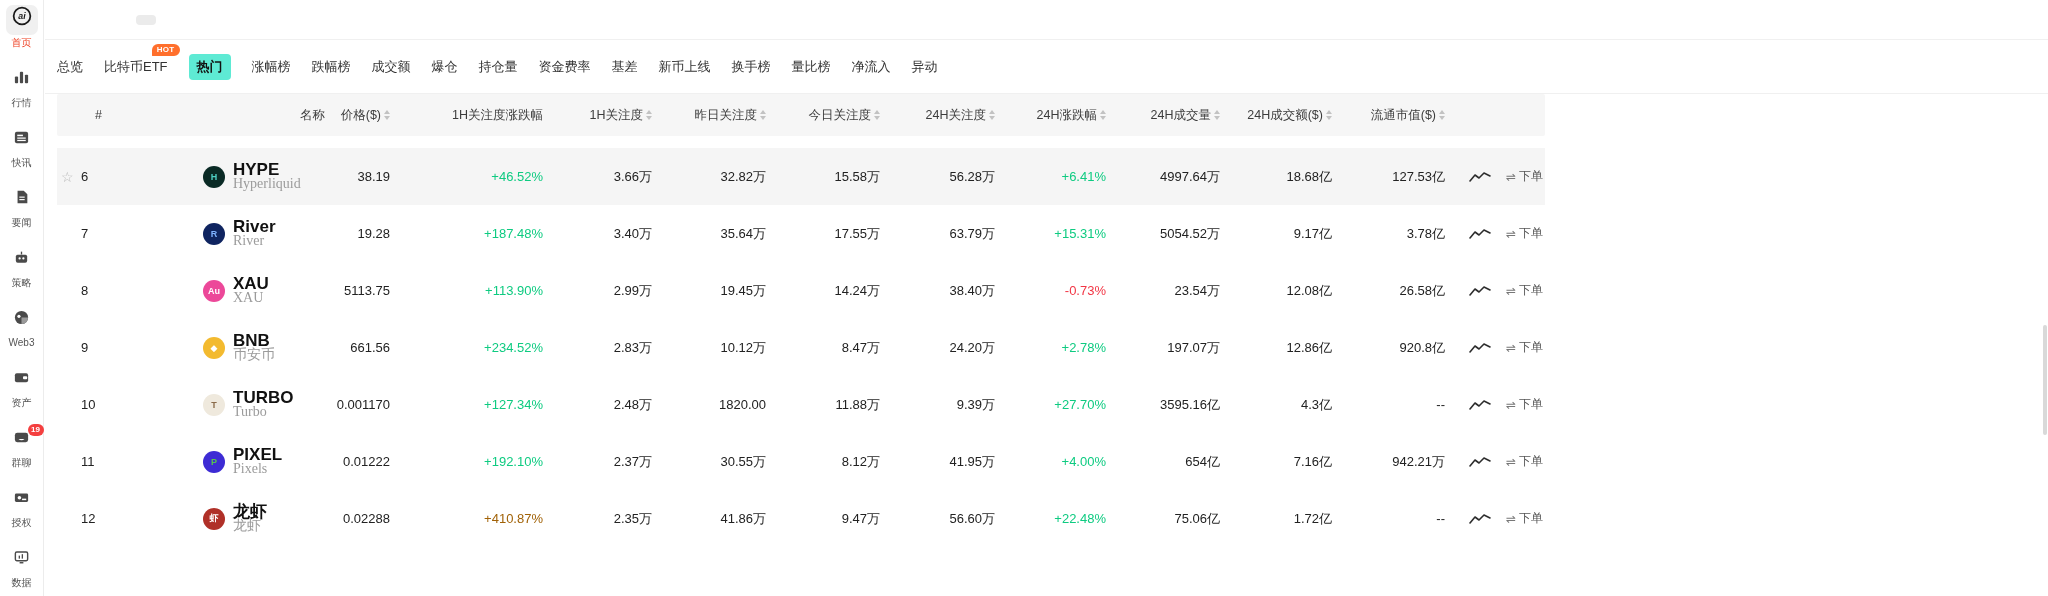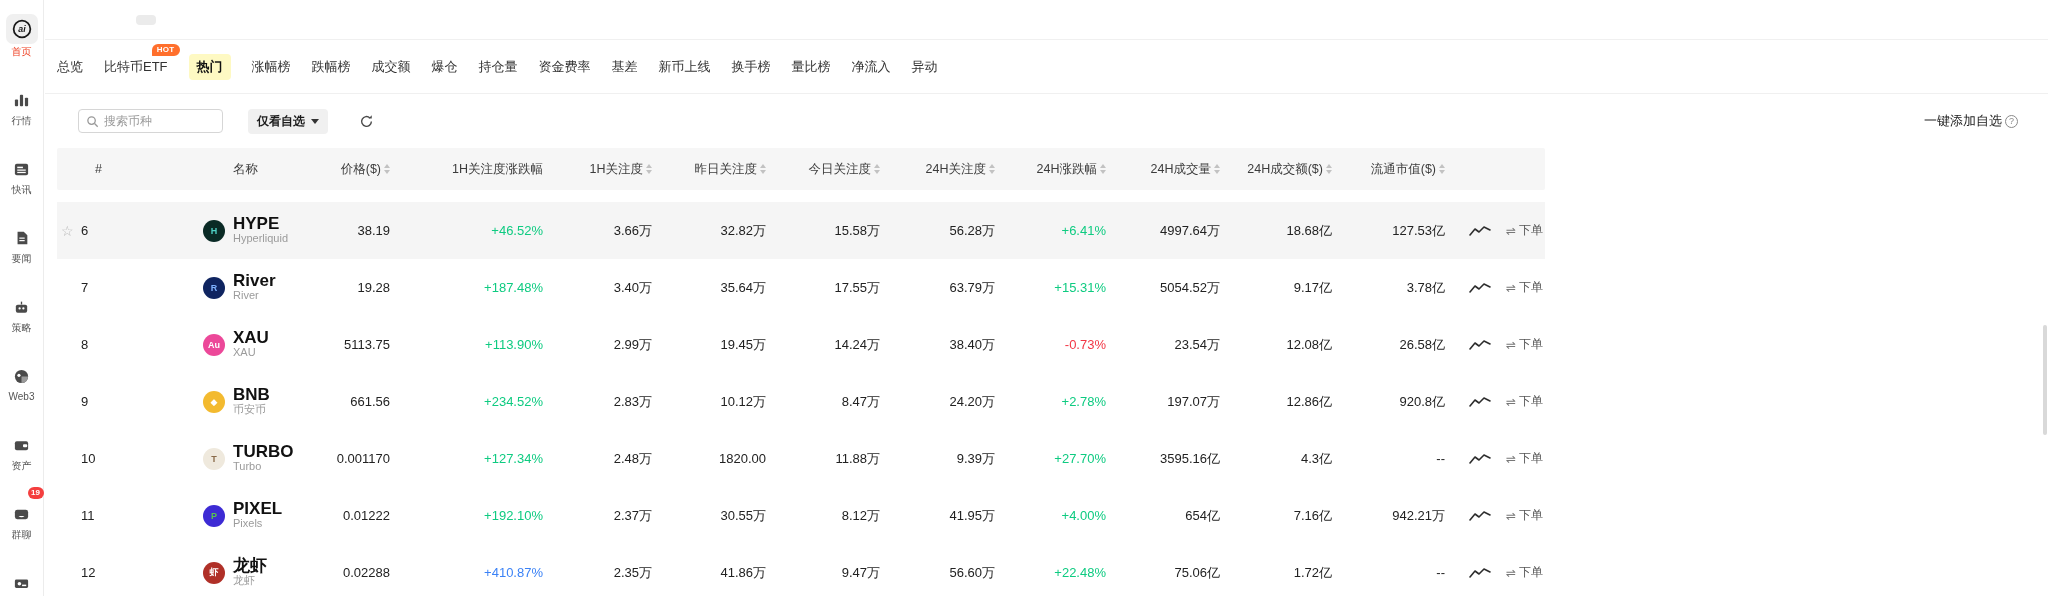--- a/index.html
+++ b/index.html
@@ -5,40 +5,40 @@
   * { box-sizing: border-box; margin: 0; padding: 0; }
   html,body { width: 2048px; height: 596px; overflow: hidden; background: #fff;
     font-family: "Liberation Sans", "DejaVu Sans", sans-serif; color: #1a1a1a; }
 
   
   .sidebar { position: absolute; left:0; top:0; width:44px; height:596px;
     border-right:1px solid #ececec; background:#fff; padding-top:5px;
     display:flex; flex-direction:column; align-items:center; gap:21px; }
   .side-item { display:flex; flex-direction:column; align-items:center; gap:2px;
     position:relative; cursor:pointer; width:40px; }
-  .side-icon { width:30px; height:26px; display:flex; align-items:center; justify-content:center;margin-top:9px; }
+  .side-icon { width:30px; height:26px; display:flex; align-items:flex-start; justify-content:center; }
   .side-item.active .side-icon { background:#f0f0f0; border-radius:7px; width:32px; height:30px; }
   .side-label { font-size:10px; color:#555; line-height:11px; }
   .side-item.active .side-label { color:#ee4023; }
   .side-badge { position:absolute; top:-5px; right:-2px; background:#f43f3f; color:#fff;
     font-size:8px; line-height:12px; min-width:16px; text-align:center; border-radius:8px;
     padding:0 1px; font-weight:bold; }
 
   
   .main { position:absolute; left:45px; top:0; right:0; height:596px; }
 
   .topnav { height:40px; display:flex; align-items:center; gap:27px; padding-left:10px;
     border-bottom:1px solid #f0f0f0; }
   .nav-item { font-size:14px; color:#1a1a1a; cursor:pointer; white-space:nowrap; }
   .nav-item.active { background:#ebebeb; border-radius:4px; padding:5px 10px; font-weight:bold; }
 
   .subnav { height:54px; display:flex; align-items:center; gap:21px; padding-left:12px;
     border-bottom:1px solid #f0f0f0; }
   .sub-item { font-size:13px; color:#333; cursor:pointer; position:relative; white-space:nowrap; }
-  .sub-item.active { background:#fef9c3; border-radius:4px; padding:4px 8px; font-weight:bold; color:#111; }
+  .sub-item.active { background:#5eead4; border-radius:4px; padding:4px 8px; font-weight:bold; color:#111; }
   .sub-badge { position:absolute; top:-14px; right:-12px; background:#ff6f2c; color:#fff;
     font-size:8px; font-weight:bold; border-radius:7px 7px 7px 1px; padding:1.5px 5px; letter-spacing:.3px; }
 
   
   .toolbar { height:54px; display:flex; align-items:center; }
   .search-box { margin-left:33px; width:145px; height:24px; border:1px solid #d6d6d6;
     border-radius:4px; display:flex; align-items:center; padding:0 7px; gap:5px; background:#fff; }
   .search-box input { border:none; outline:none; width:100%; font-size:12px;
     font-family:inherit; color:#333; }
   .search-box input::placeholder { color:#9b9b9b; }
@@ -54,40 +54,40 @@
     font-size:9px; color:#8a8a8a; display:flex; align-items:center; justify-content:center; }
 
   
   .table { margin-left:12px; width:1488px; }
   .grid-row { display:grid;
     grid-template-columns:146px 122px 65px 153px 109px 114px 114px 115px 111px 114px 112px 113px 50px 48px; }
   .thead { background:#f6f6f6; height:42px; align-items:center; border-radius:2px; }
   .th { font-size:12.5px; color:#3c3c3c; display:flex; align-items:center; white-space:nowrap; }
   .th.right { justify-content:flex-end; }
   .th.c0 { padding-left:38px; }
-  .th.c1 { padding-left:30px; }
+  .th.c1 { padding-left:30px;justify-content:flex-end; }
   .sort { display:inline-flex; flex-direction:column; gap:1.5px; margin-left:3px; }
   .sort i { width:0; height:0; border-left:3.5px solid transparent; border-right:3.5px solid transparent; display:block; }
   .sort .up { border-bottom:4px solid #c2c2c2; }
   .sort .dn { border-top:4px solid #c2c2c2; }
   .tbody { margin-top:12px; }
   .tr { height:57px; align-items:center; cursor:pointer; }
   .tr.hl { background:#f5f5f5; }
   .td { font-size:13px; color:#222; white-space:nowrap; }
   .td.num { text-align:right; }
   .td.c0 { display:flex; align-items:center; padding-left:4px; }
   .star { width:20px; font-size:14px; color:#b9b9b9; visibility:hidden; }
   .tr.hl .star { visibility:visible; }
   .rank { font-size:13px; color:#222; }
   .td.c1 { display:flex; align-items:center; gap:8px; }
   .coin-ic { width:22px; height:22px; border-radius:50%; flex:none; display:flex;
     align-items:center; justify-content:center; font-size:9px; font-weight:bold; }
   .coin-names { display:flex; flex-direction:column; line-height:14px; }
   .coin-names b { font-size:17px; color:#111; font-weight:bold; }
-  .coin-names i { font-style:normal; font-size:11px; color:#9b9b9b; }
+  .coin-names i { font-style:normal; font-size:14px; color:#9b9b9b;font-family:Liberation Serif, serif; }
   .td.spark { display:flex; justify-content:flex-end; padding-right:4px; }
   .td.trade { display:flex; align-items:center; justify-content:flex-end; gap:3px;
     font-size:12px; color:#555; }
   .swap { font-size:12px; color:#777; }
 
   .scroll-thumb { position:absolute; right:1px; top:325px; width:4px; height:110px;
     background:#d9d9d9; border-radius:2px; }
 </style>
 </head>
 <body>
@@ -230,45 +230,20 @@
       <span class="sub-item"><span>持仓量</span></span>
       <span class="sub-item"><span>资金费率</span></span>
       <span class="sub-item"><span>基差</span></span>
       <span class="sub-item"><span>新币上线</span></span>
       <span class="sub-item"><span>换手榜</span></span>
       <span class="sub-item"><span>量比榜</span></span>
       <span class="sub-item"><span>净流入</span></span>
       <span class="sub-item"><span>异动</span></span>
     </nav>
 
-  <div class="toolbar">
-    <div class="search-box">
-      <span style="display:flex;">
-        <svg width="13" height="13" viewBox="0 0 14 14">
-            <circle cx="6" cy="6" r="4" fill="none" stroke="#999" stroke-width="1.4"></circle>
-            <line x1="9.2" y1="9.2" x2="12.6" y2="12.6" stroke="#999" stroke-width="1.4"></line>
-          </svg>
-      </span>
-      <input type="text" placeholder="搜索币种" style="">
-    </div>
-    <div class="filter-btn">
-      <span>仅看自选</span>
-      <span class="caret"></span>
-    </div>
-    <span class="refresh">
-      <svg width="15" height="15" viewBox="0 0 16 16">
-          <path d="M13.2 8a5.2 5.2 0 1 1-1.6-3.8" fill="none" stroke="#4a4a4a" stroke-width="1.5"></path>
-          <path d="M13.6 1.4v3.4h-3.4z" fill="#4a4a4a"></path>
-        </svg>
-    </span>
-    <div class="tool-right">
-      <span>一键添加自选</span>
-      <span class="help-circ">?</span>
-    </div>
-  </div>
 
   <div class="table">
     <div class="thead grid-row" id="thead">
         <div class="th c0">
     <span>#</span>
 
   </div>
         <div class="th c1">
     <span>名称</span>
 
@@ -548,21 +523,21 @@
       <span class="rank">12</span>
     </div>
     <div class="td c1">
       <span class="coin-ic" style="background: rgb(176, 48, 40); color: rgb(255, 255, 255);">虾</span>
       <span class="coin-names">
         <b>龙虾</b>
         <i>龙虾</i>
       </span>
     </div>
     <div class="td num">0.02288</div>
-    <div class="td num pct" style="color: #3b82f6; margin-left: 44px;">+410.87%</div>
+    <div class="td num pct" style="color: #a16207; margin-left: 44px;">+410.87%</div>
     <div class="td num">2.35万</div>
     <div class="td num">41.86万</div>
     <div class="td num">9.47万</div>
     <div class="td num">56.60万</div>
     <div class="td num pct" style="color: rgb(14, 203, 129);">+22.48%</div>
     <div class="td num">75.06亿</div>
     <div class="td num">1.72亿</div>
     <div class="td num">--</div>
     <div class="td spark">
       <svg width="22" height="14" viewBox="0 0 22 14">

